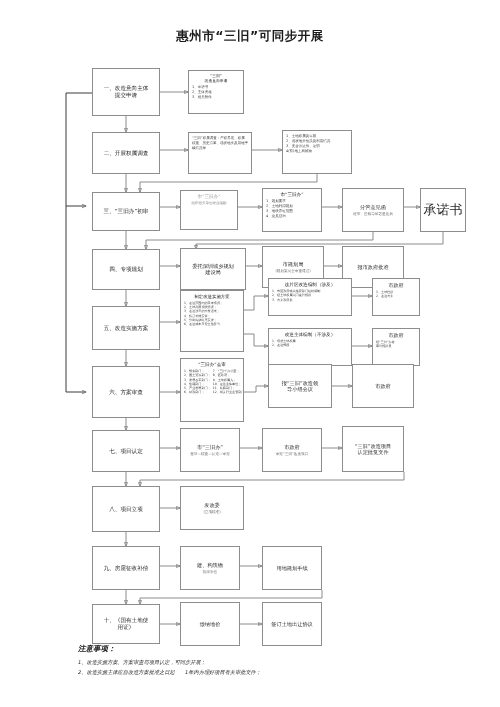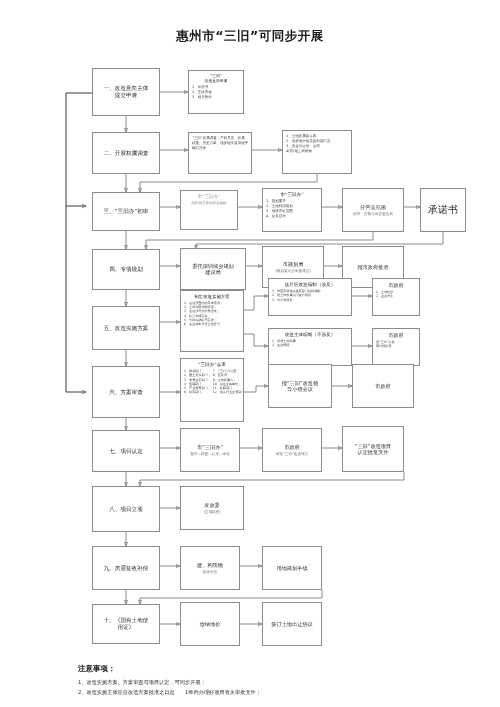--- a/index.html
+++ b/index.html
@@ -34,21 +34,21 @@
   .box.stage .t { font-size:5.6px; color:#1a1a1a; }
   .box .sub { font-size:3.6px; color:#6a6a6a; margin-top:1px; }
   .box.list { align-items:flex-start; justify-content:flex-start; padding:3px 3px; text-align:left; }
   .box.list .hd { font-size:4.6px; width:100%; text-align:center; margin-bottom:1.5px; color:#222; }
   .box.list .li { font-size:3.5px; color:#3a3a3a; line-height:1.45; white-space:nowrap; }
   .box.list.tight .li { font-size:3.1px; line-height:1.35; }
   .box.wrap .li { white-space:normal; }
   .box.twocol .cols { display:flex; width:100%; gap:2px; }
   .box.twocol .col { flex:1; }
   .notes {
-    position:absolute; left:78px; top:664px; width:400px;
+    position:absolute; left:78px; top:644px; width:400px;font-style:italic;
   }
   .notes .nt-title { font-size:7.5px; font-weight:bold; color:#1b1b1b; margin-bottom:4px; }
   .notes .nt { font-size:5.2px; color:#2c2c2c; line-height:1.85; }
   svg.links { position:absolute; left:0; top:0; width:500px; height:707px; pointer-events:none; }
   svg.links path, svg.links line { stroke:#6f6f6f; stroke-width:.8; fill:none; }
   svg.links .thick { stroke:#3a3a3a; stroke-width:1; }
 </style>
 </head>
 <body>
 
@@ -157,21 +157,21 @@
     <div class="li">1、规划要求</div>
     <div class="li">2、土地利用规划</div>
     <div class="li">3、地块界址范围</div>
     <div class="li">4、意见征询</div>
   </div>
   <div class="box" style="left:342px; top:188px; width:62px; height:44px;">
     <div class="t">分管意见函</div>
     <div class="sub">经市、区领导签署意见后</div>
   </div>
   <div class="box" style="left:420px; top:188px; width:46px; height:44px;">
-    <div class="t" style="font-size:10px">承诺书</div>
+    <div class="t" style="font-size:13px">承诺书</div>
   </div>
 
   <div class="box stage" style="left:92px; top:249px; width:68px; height:41px;">
     <div class="t">四、专项规划</div>
   </div>
   <div class="box" style="left:180px; top:248px; width:66px; height:42px;">
     <div class="t" style="white-space:pre-line">委托深圳城乡规划
 建设局</div>
   </div>
   <div class="box" style="left:262px; top:246px; width:62px; height:42px;">

